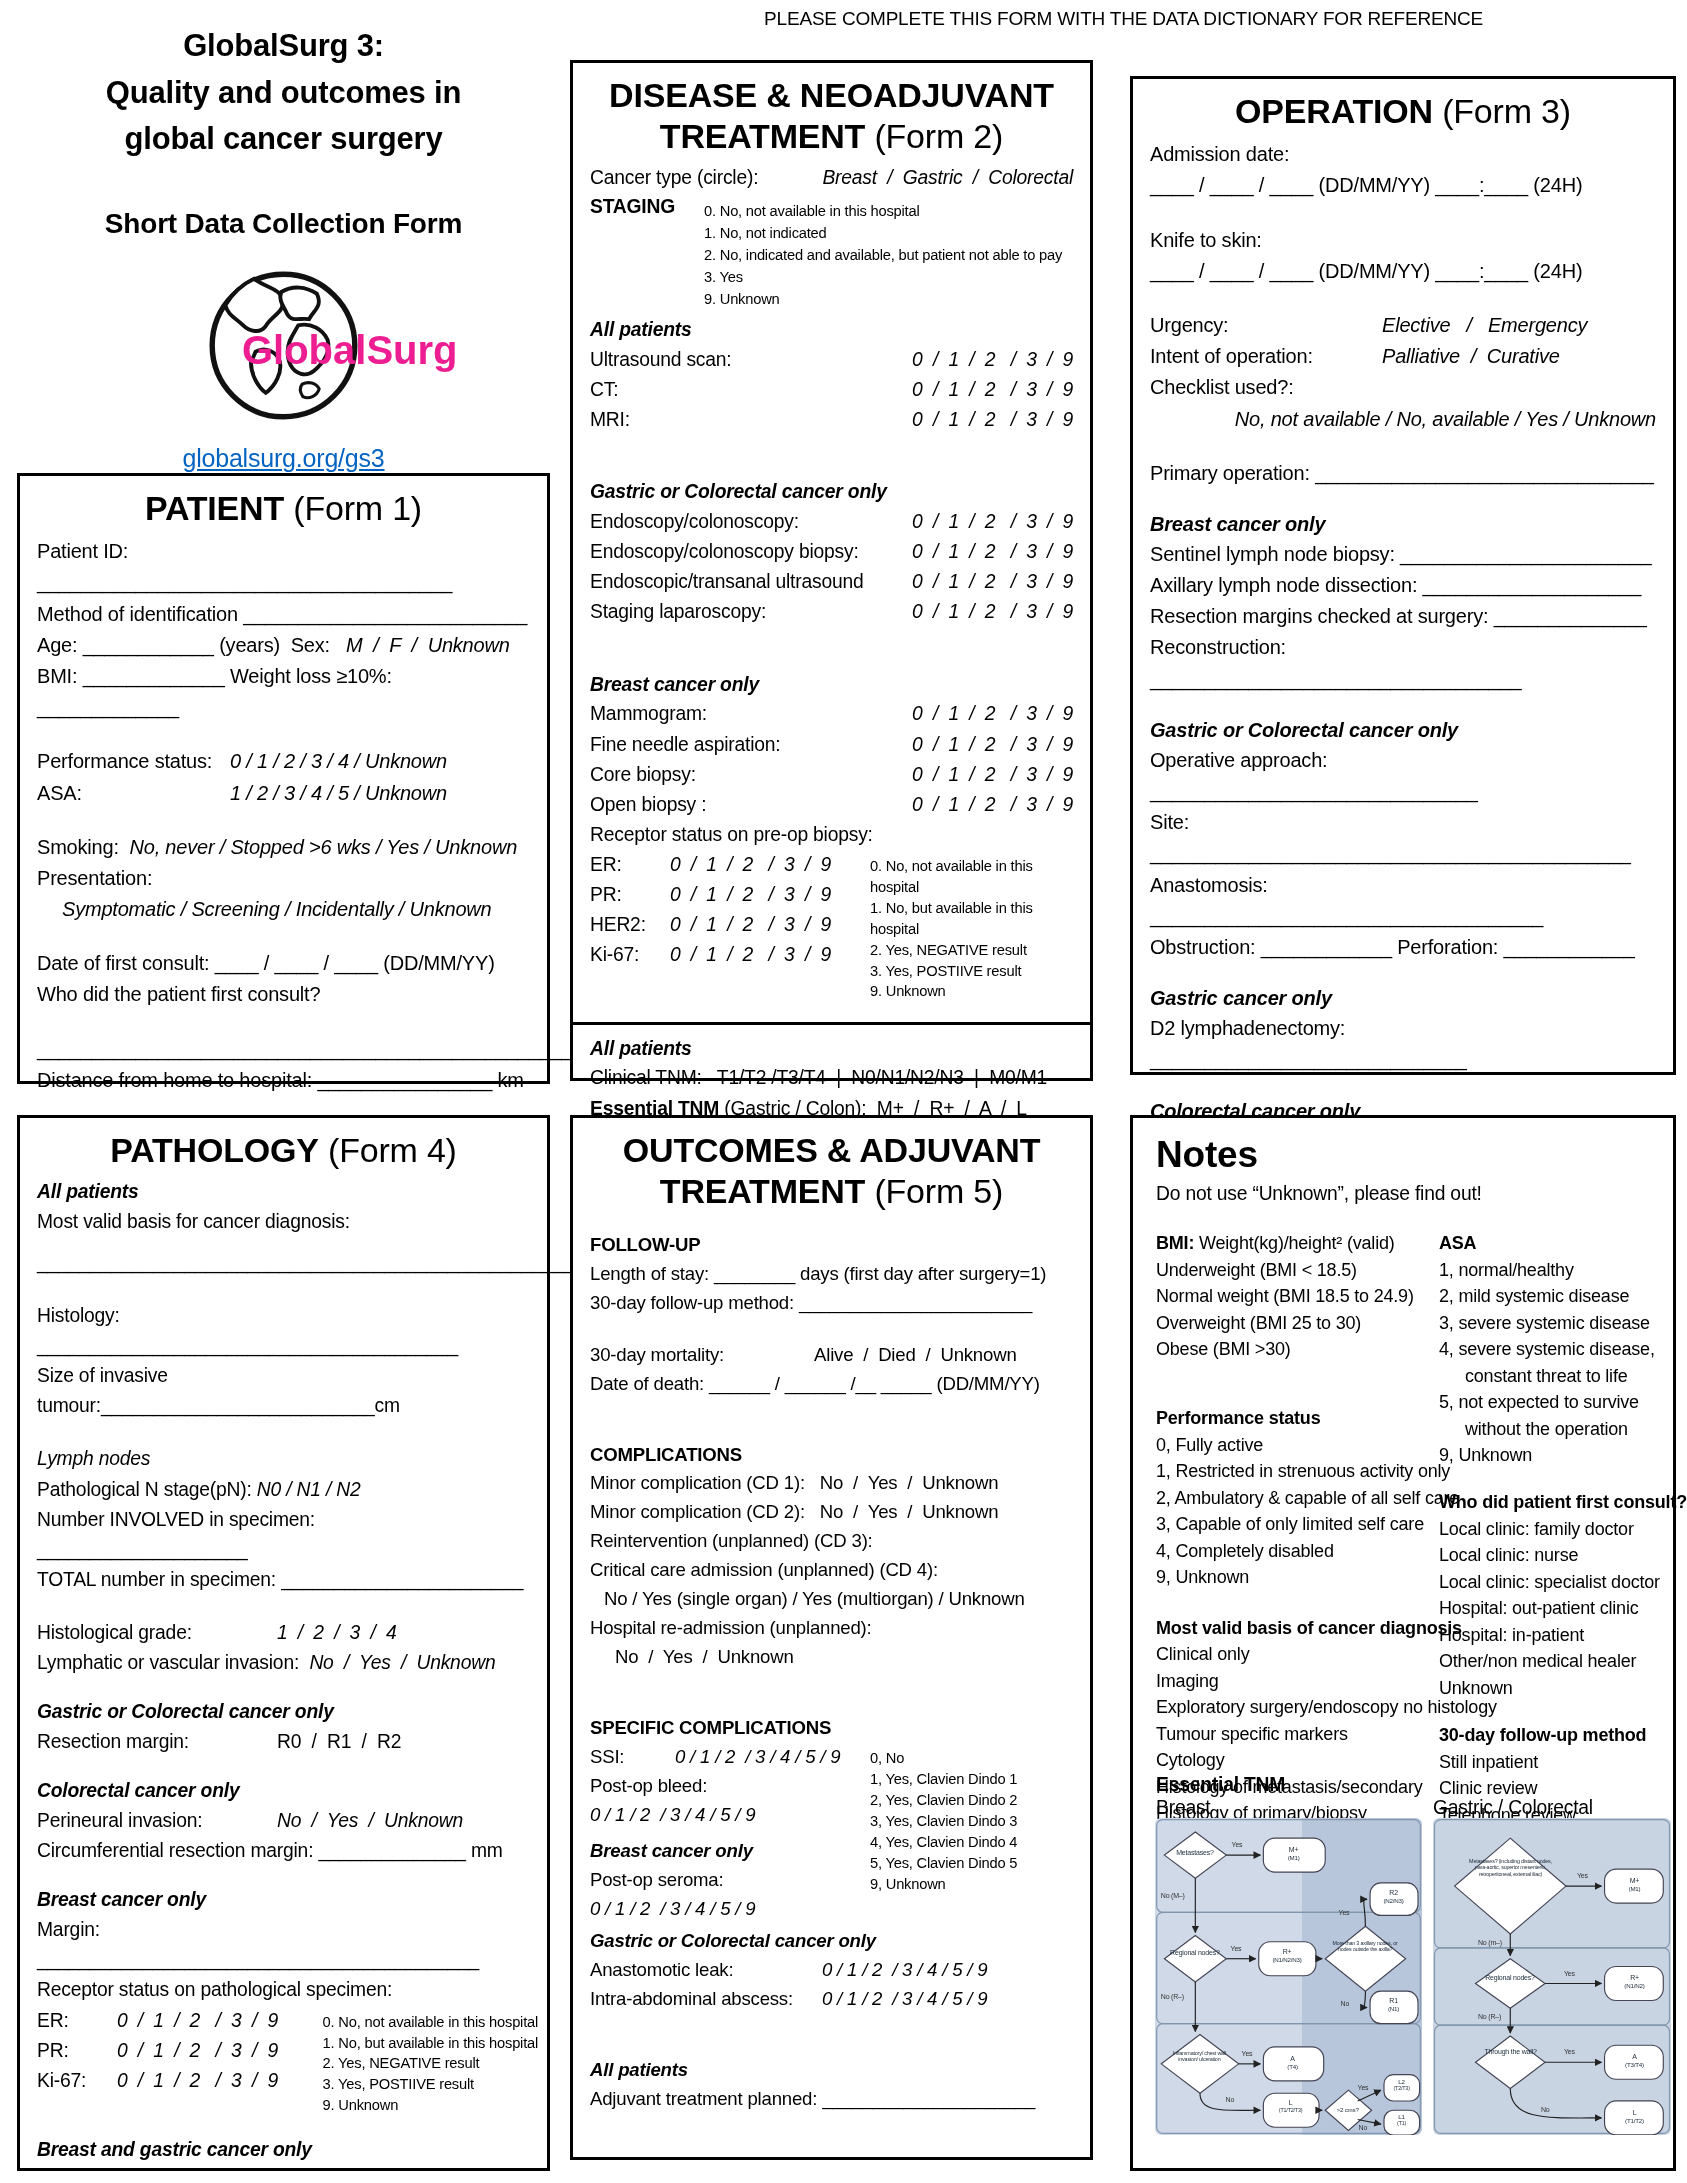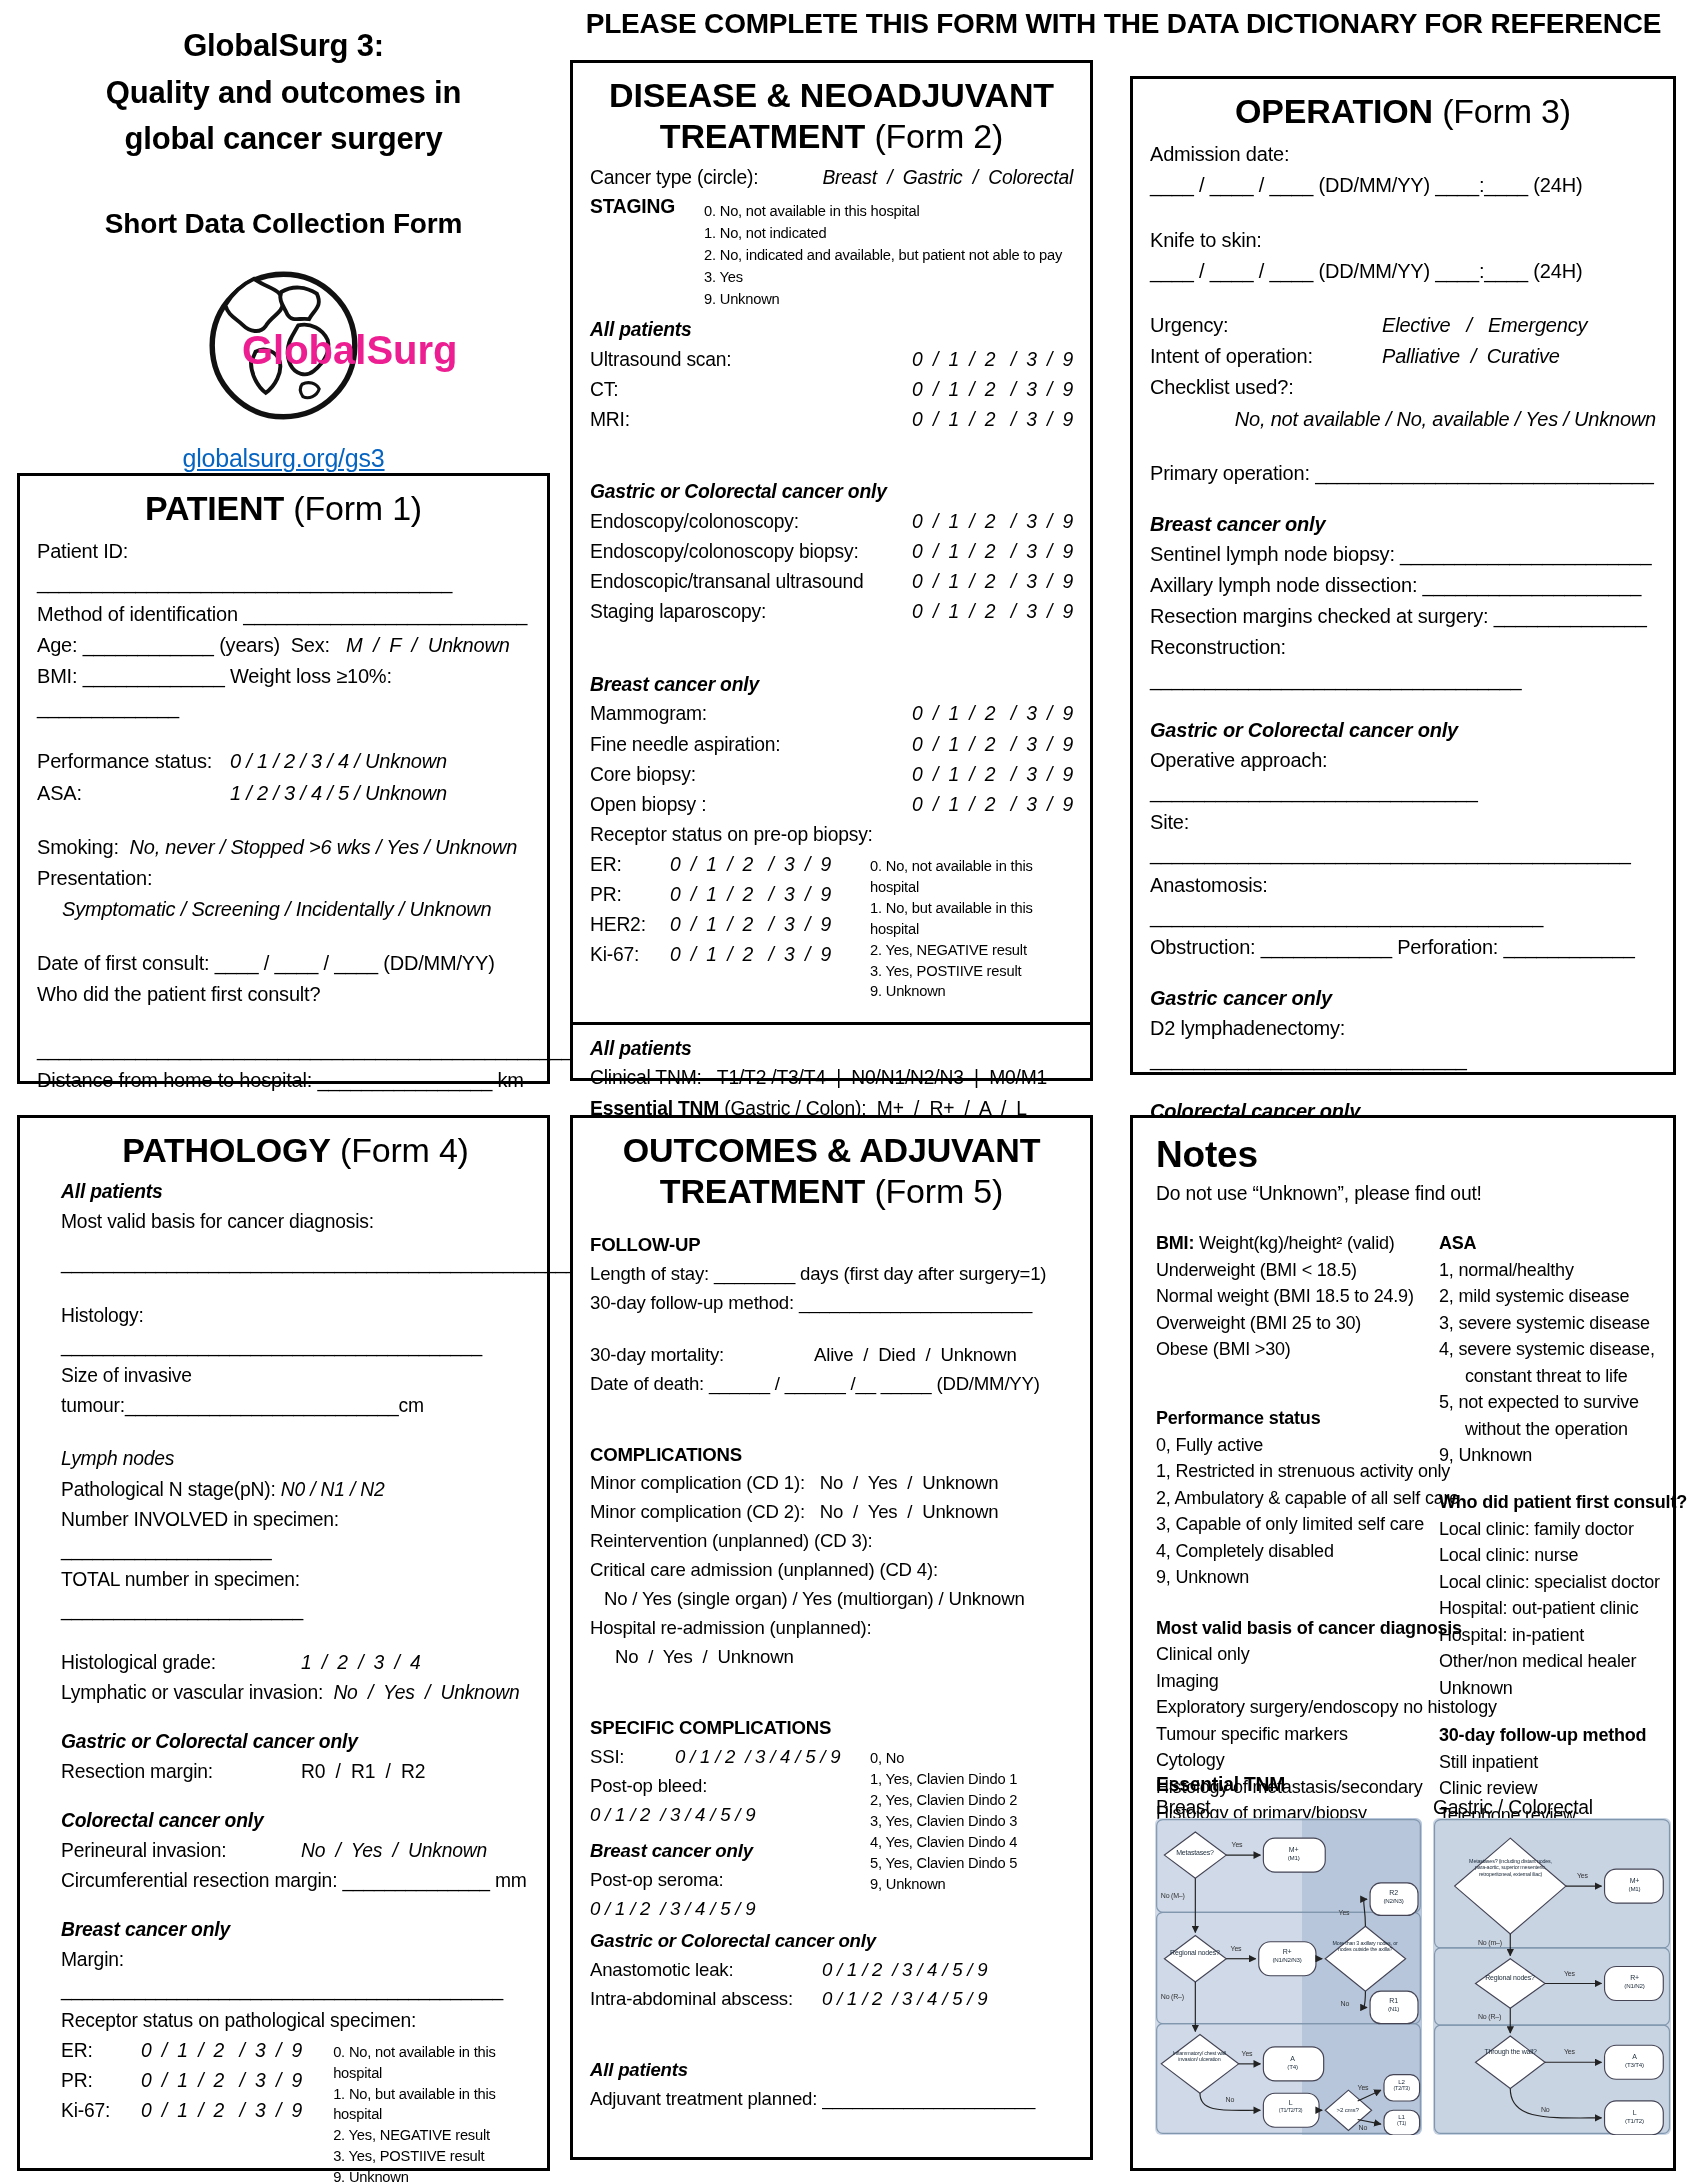--- a/index.html
+++ b/index.html
@@ -25,25 +25,25 @@
   .twocol{display:flex;padding:0 0 0 17px;}
   .tcl{flex:0 0 56%;}
   .tcl .row{padding:0;}
   .tcl .l{padding-left:0;}
   .tcl .sub{padding-left:0;}
   .tcr{flex:1 1 auto;padding-top:6.2px;padding-right:6.2px;}
   .divider{border-top:3.1px solid #000;margin:20px 0 9.3px;}
   #form1{left:17px;top:473px;width:533px;height:611px;font-size:20px;}
   #form2{left:570px;top:60px;width:523px;height:1021px;font-size:19.3px;}
   #form3{left:1130px;top:76px;width:546px;height:999px;font-size:20px;}
-  #form4{left:17px;top:1115px;width:533px;height:1056px;font-size:19.3px;padding-left:24px;}
+  #form4{left:17px;top:1115px;width:533px;height:1056px;font-size:19.3px;}
   #form5{left:570px;top:1115px;width:523px;height:1045px;font-size:18.6px;}
   #notes{left:1130px;top:1115px;width:546px;height:1056px;font-size:18px;}
   #notice{position:absolute;left:564px;top:7.7px;width:1119px;text-align:center;
-          font-weight:700;font-size:28px;white-space:nowrap;}
+          font-weight:400;font-size:19px;white-space:nowrap;}
   #intro{position:absolute;left:17px;top:23px;width:533px;height:447px;text-align:center;}
   #intro .t{font-weight:700;font-size:31px;line-height:1.5;}
   #intro .st{font-weight:700;font-size:28px;margin-top:45px;}
   #logo{position:relative;width:186px;height:166px;margin:28px auto 0;}
   #logo svg{position:absolute;left:15.5px;top:0;}
   #wordmark{position:absolute;left:-81px;top:60px;width:348px;text-align:right;
             font-weight:700;font-size:40px;letter-spacing:0;}
   #gslink{display:inline-block;margin-top:10.8px;font-size:25px;text-decoration:underline;}
   #notes .nt{font-weight:700;font-size:37px;padding:15.5px 0 0 23px;}
   #notes .nintro{padding:7.7px 0 0 23px;font-size:19.3px;}

